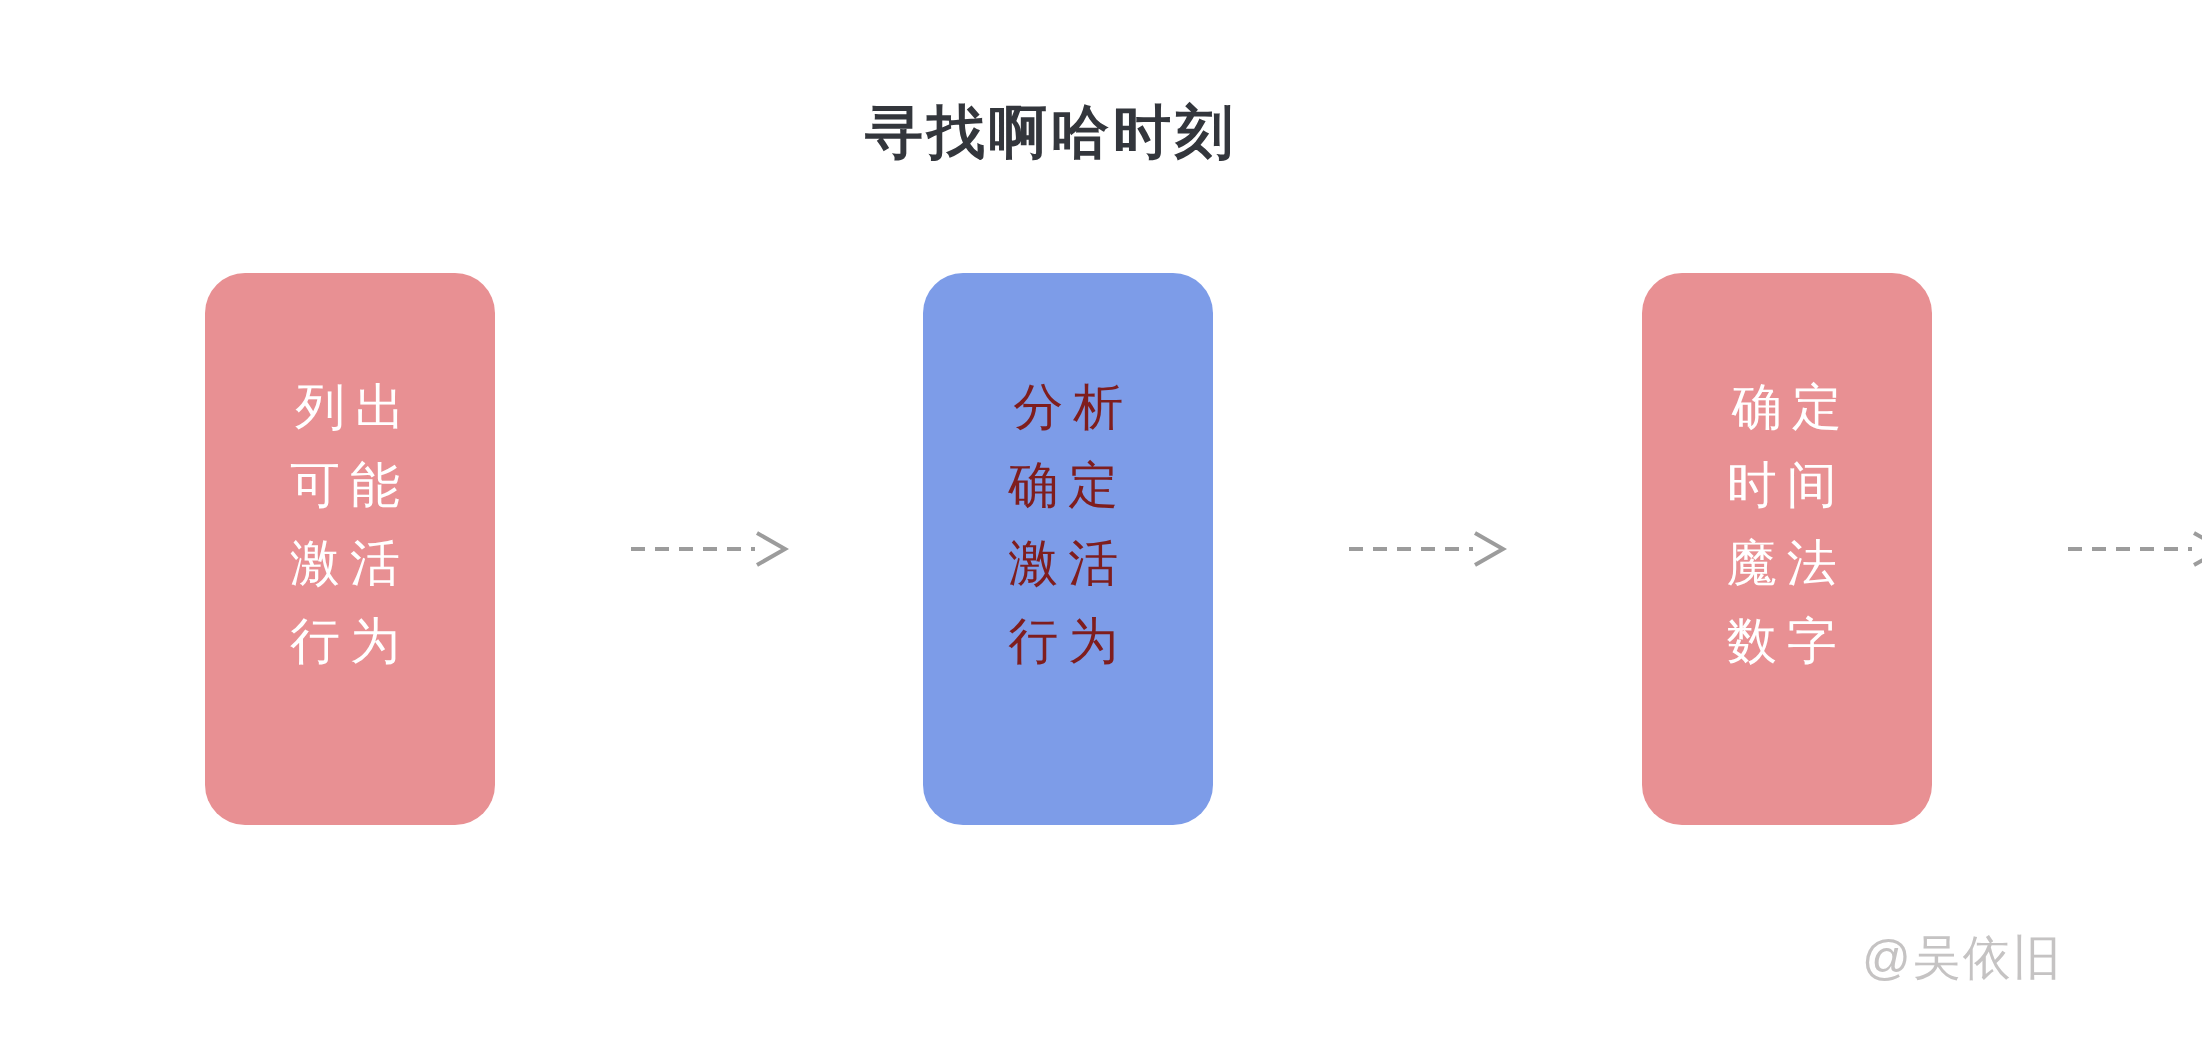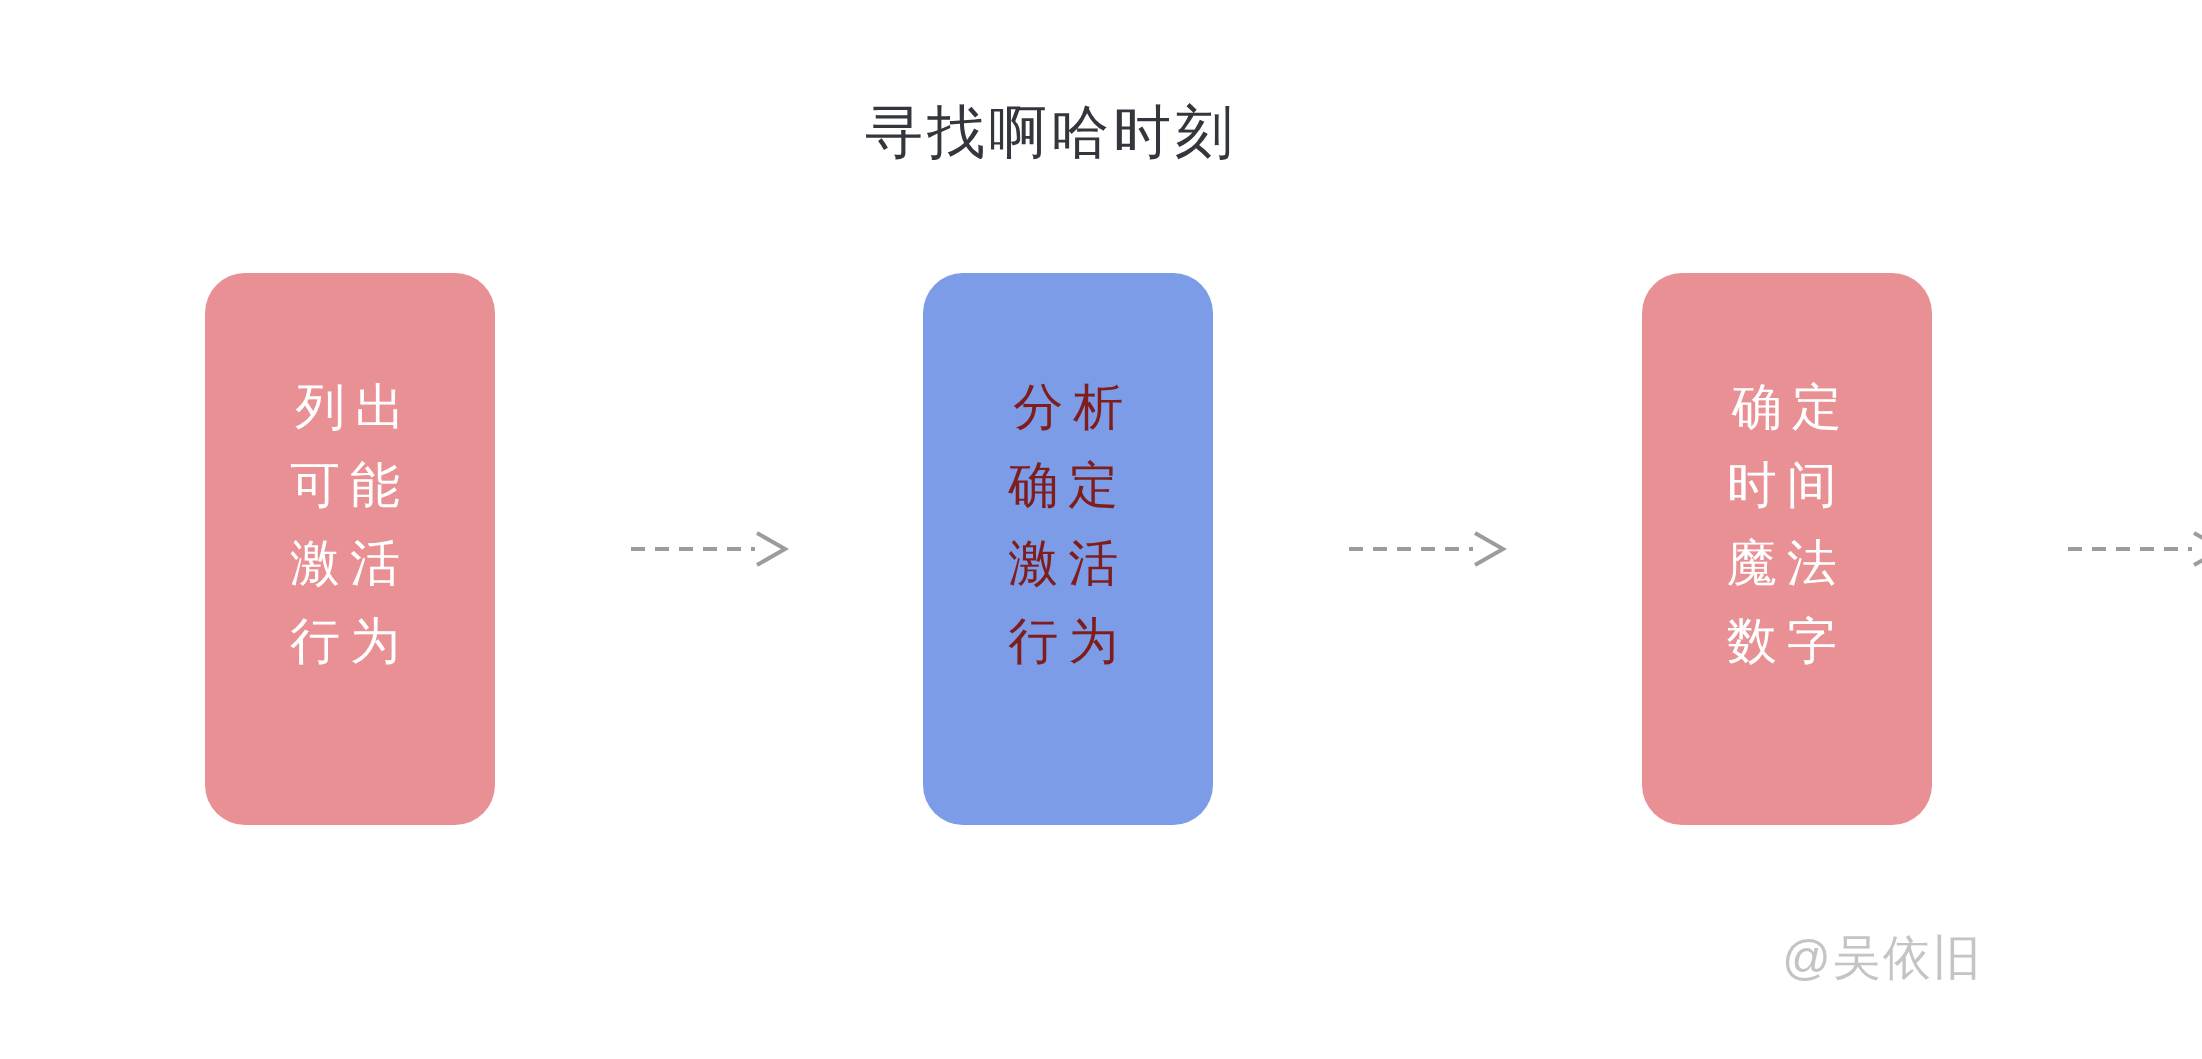--- a/index.html
+++ b/index.html
@@ -9,21 +9,21 @@
     background: #ffffff;
     font-family: "Liberation Sans", "DejaVu Sans", sans-serif;
   }
   .page-title {
     position: absolute;
     top: 100px;
     left: 1051px;
     transform: translateX(-50%);
     font-size: 58px;
     line-height: 1.1;
-    font-weight: 400;
+    font-weight: 700;
     letter-spacing: 4px;
     white-space: nowrap;
     color: #33363c;
   }
   .flow-row {
     position: absolute;
     left: 205px;
     top: 273px;
     width: 2155px;
     height: 552px;
@@ -56,21 +56,21 @@
     align-items: center;
     justify-content: center;
     color: #9c9c9c;
   }
   .arrow-cell svg {
     display: block;
     stroke: currentColor;
   }
   .watermark {
     position: absolute;
-    left: 1782px;
+    left: 1862px;
     top: 932px;
     font-size: 48px;
     line-height: 1.1;
     letter-spacing: 2px;
     color: #c5c3c3;
     white-space: nowrap;
   }
 </style>
 </head>
 <body style="background: rgb(255, 255, 255);">

